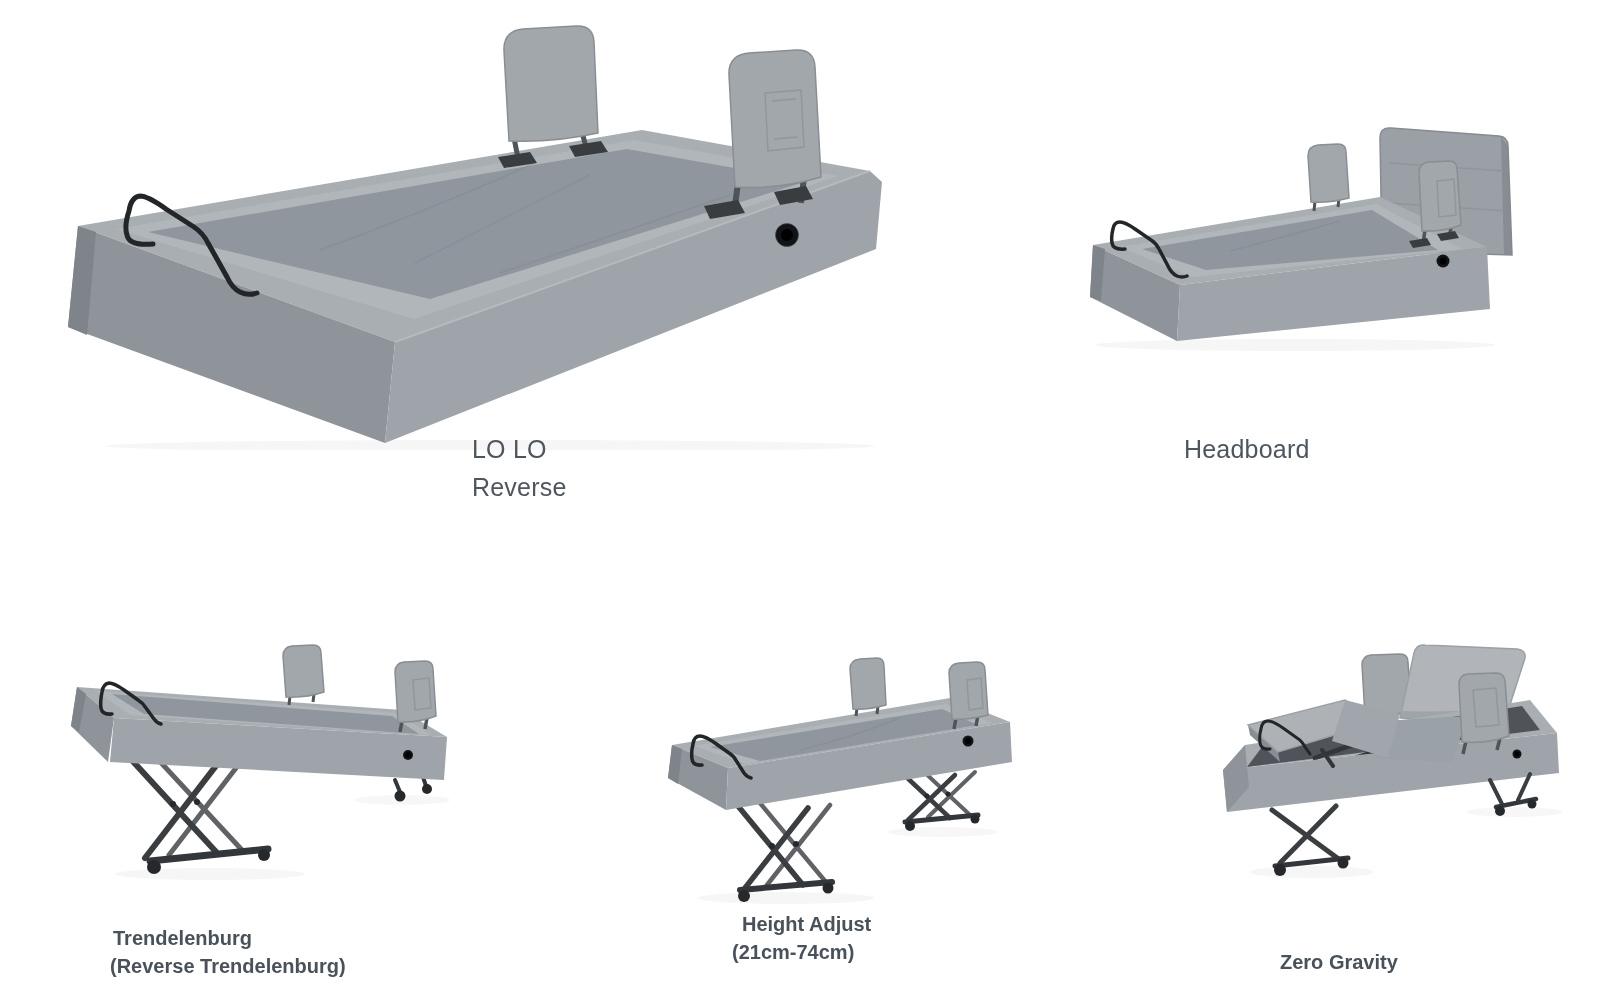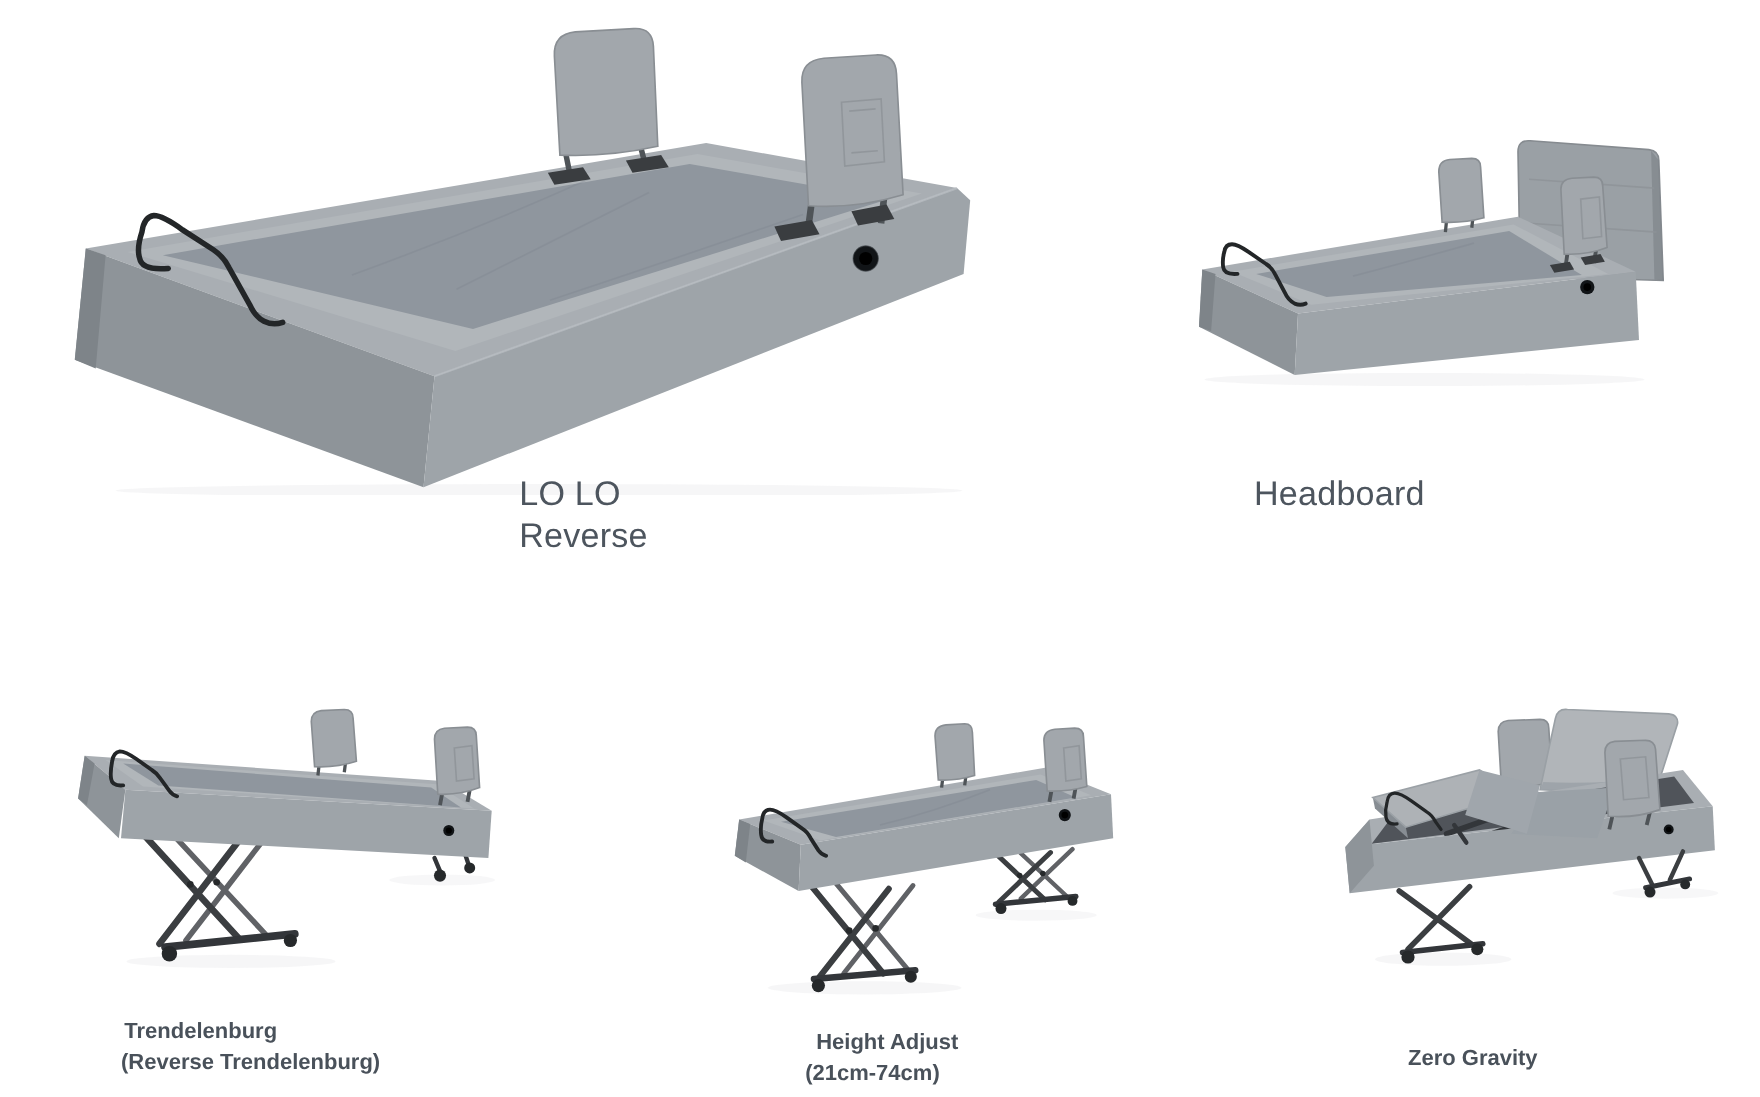--- a/index.html
+++ b/index.html
@@ -1,21 +1,21 @@
 <!DOCTYPE html>
 <html><head>
 <meta charset="utf-8">
 <style>
   html,body{margin:0;padding:0;background:#ffffff;}
   body{width:1600px;height:997px;position:relative;overflow:hidden;
        font-family:"Liberation Sans", sans-serif;}
   .figure{position:absolute;}
   .figure svg{display:block;width:100%;height:100%;}
   .caption{position:absolute;color:#4e565f;}
-  .caption-lg{font-size:31px;line-height:38px;font-weight:400;letter-spacing:.2px;color:#4d555e;}
+  .caption-lg{font-size:25px;line-height:38px;font-weight:400;letter-spacing:.2px;color:#4d555e;}
   .caption-sm{font-size:20px;line-height:28px;font-weight:600;color:#49515a;}
   .indent-3{margin-left:3px;}
   .indent-10{margin-left:10px;}
 
   
   .f-top{fill:#a9aeb3;}        
   .f-mid{fill:#9ea4a9;}        
   .f-dark{fill:#8e9499;}       
   .f-edge{fill:#7e8489;}       
   .f-bevel{fill:#b1b6ba;}      
@@ -113,21 +113,21 @@
     </g>
     <g>
       <path class="wire" stroke-width="3.5" d="M 45,146 Q 33,147 32,140 Q 31,133 33,126 Q 34,119 40,119 Q 45,119 55,126 L 71,137 Q 76,140 79,146 L 88,163 Q 91,170 97,173 Q 102,175 107,173"></path>
     </g>
     <g>
       <circle class="port" cx="363" cy="158" r="6.5"></circle>
       <circle cx="363" cy="158" r="3.5" fill="#000"></circle>
     </g>
   </svg>
 </div>
-<div class="caption caption-lg" style="left:1140px;top:430px;">
+<div class="caption caption-lg" style="left:1184px;top:430px;">
   <div>Headboard</div>
 </div>
 
 <div class="figure" style="left:50px;top:608px;width:410px;height:290px;">
   <svg viewBox="0 0 410 290">
     <ellipse class="shadow" cx="160" cy="266" rx="95" ry="6" opacity=".08"></ellipse>
     <ellipse class="shadow" cx="352" cy="192" rx="48" ry="5" opacity=".07"></ellipse>
     <g>
       <path class="lift2" stroke-width="5" d="M 102,145 L 192,242 M 196,147 L 119,247"></path>
       <path class="lift" stroke-width="6" d="M 78,148 L 168,246 M 172,150 L 95,250"></path>
@@ -216,21 +216,21 @@
     </g>
     <g>
       <path class="wire" stroke-width="3.5" d="M 52,127 Q 43,128 42,121 Q 41,114 43,106 Q 44,98 50,98 Q 55,98 65,105 L 79,115 Q 84,118 87,124 L 94,135 Q 97,139 101,140"></path>
     </g>
     <g>
       <circle class="port" cx="318" cy="103" r="5.5"></circle>
       <circle cx="318" cy="103" r="3" fill="#000"></circle>
     </g>
   </svg>
 </div>
-<div class="caption caption-sm" style="left:732px;top:934px;">
+<div class="caption caption-sm" style="left:732px;top:910px;">
   <div class="indent-10">Height Adjust</div>
   <div>(21cm-74cm)</div>
 </div>
 
 <div class="figure" style="left:1200px;top:608px;width:365px;height:285px;">
   <svg viewBox="0 0 365 285">
     <ellipse class="shadow" cx="112" cy="264" rx="62" ry="6" opacity=".08"></ellipse>
     <ellipse class="shadow" cx="314" cy="204" rx="48" ry="5" opacity=".07"></ellipse>
     <g>
       <path class="post" stroke-width="3" d="M 209,76 L 220,80"></path>

